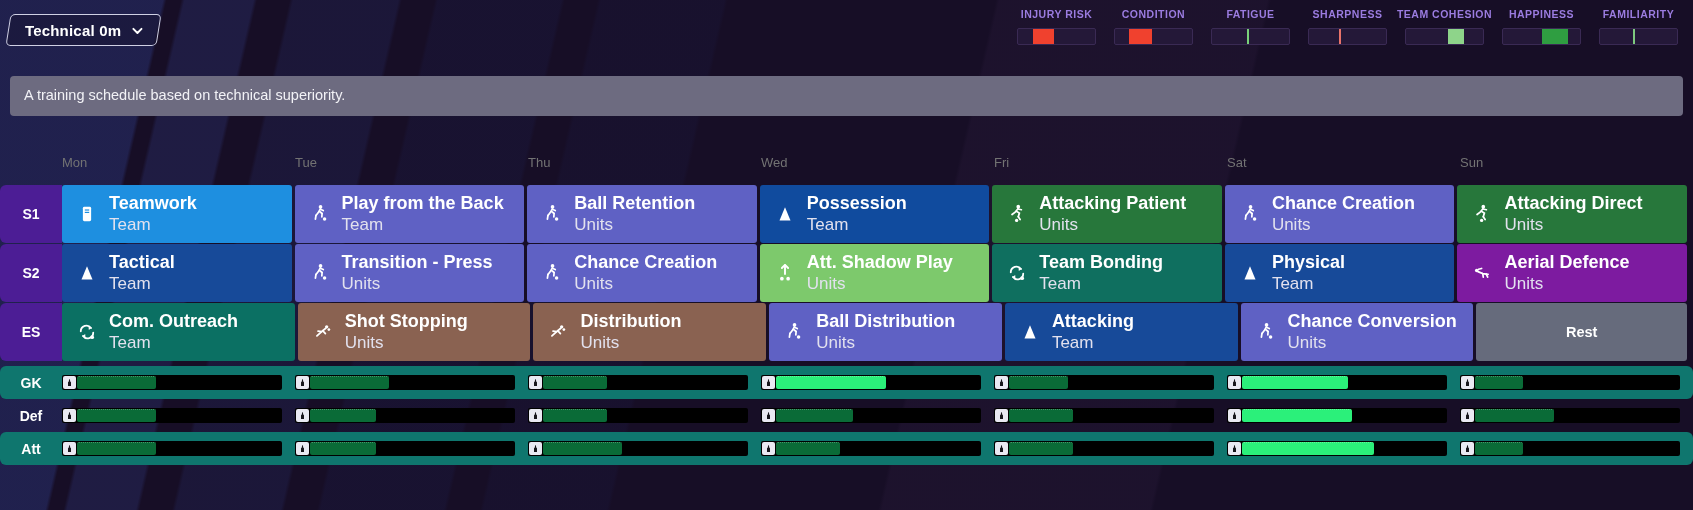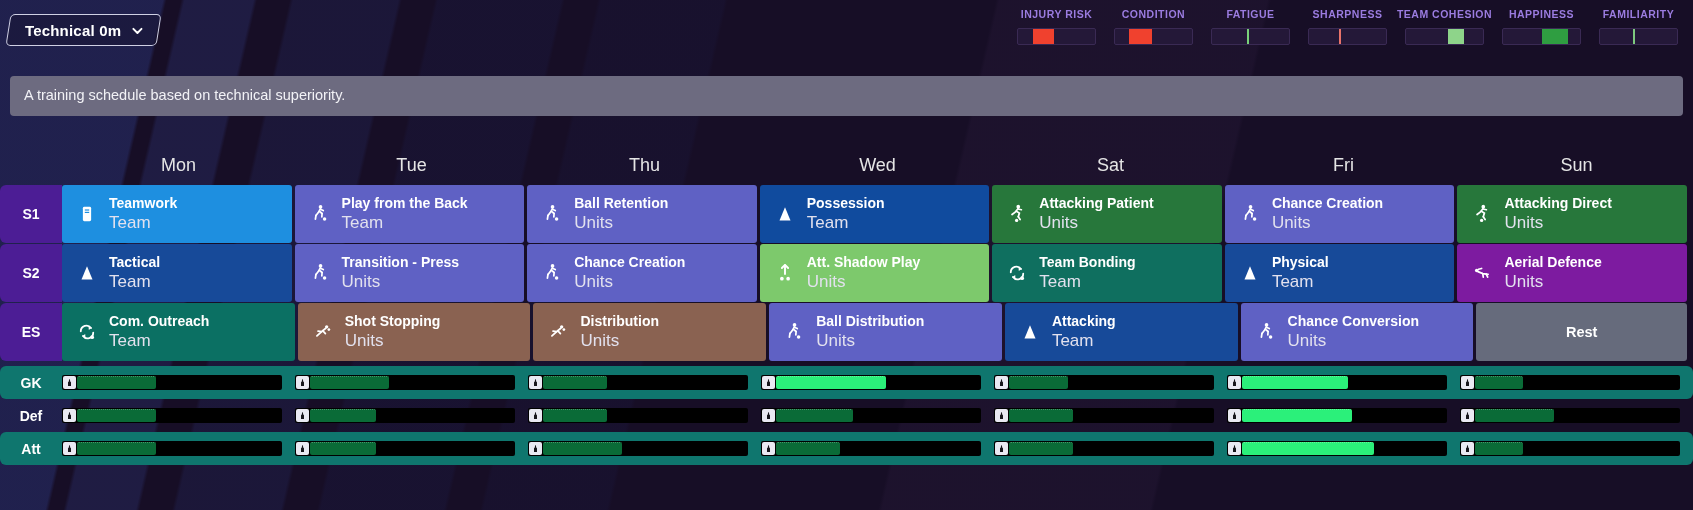--- a/index.html
+++ b/index.html
@@ -64,22 +64,22 @@
     color: #f2f2f6; font-size: 14.5px;
   }
 
   
   .dayrow {
     position: absolute; left: 0; top: 155px; width: 1693px; height: 28px;
     display: flex;
   }
   .rowlabelspacer { width: 62px; flex: none; }
   .daycell {
-    flex: 1 1 0; text-align: center;
-    color: #e5e5e5; font-size: 18px;
+    flex: 1 1 0; text-align: left;
+    color: #737373; font-size: 13px;
   }
 
   .grid { position: absolute; left: 0; top: 185px; width: 1693px; }
   .grow { display: flex; height: 58px; margin-bottom: 0; align-items: stretch; }
   .grow + .grow { margin-top: 1px; }
   .rowlabel {
     width: 62px; flex: none;
     display: flex; align-items: center; justify-content: center;
     color: #ffffff; font-size: 14px; font-weight: bold;
     background: #4c1d95; border-radius: 6px 0 0 6px;
@@ -89,21 +89,21 @@
     display: flex; align-items: center; gap: 9px;
     padding: 0 10px 0 12px;
     border-radius: 3px;
     overflow: hidden;
   }
   .session:last-child { margin-right: 6px; }
   .sicon { width: 26px; flex: none; display: flex; align-items: center; justify-content: center; }
   .sicon svg { display: block; }
   .stext { min-width: 0; }
   .sname {
-    color: #ffffff; font-size: 14px; font-weight: bold;
+    color: #ffffff; font-size: 18px; font-weight: bold;
     white-space: nowrap; overflow: hidden; text-overflow: ellipsis;
     line-height: 1.18;
   }
   .sunit { color: #e2e1ee; font-size: 17px; line-height: 1.25; }
   .session.rest { justify-content: center; padding: 0; }
   .session.rest .sname { font-size: 14.5px; }
 
   
   .intensity { position: absolute; left: 0; top: 366px; width: 1693px; }
   .irow { display: flex; align-items: center; height: 33px; }
@@ -191,22 +191,22 @@
 </div>
 
 <div class="desc">A training schedule based on technical superiority.</div>
 
 <div class="dayrow">
   <div class="rowlabelspacer"></div>
 <div class="daycell">Mon</div>
     <div class="daycell">Tue</div>
     <div class="daycell">Thu</div>
     <div class="daycell">Wed</div>
+    <div class="daycell">Fri</div>
     <div class="daycell">Sat</div>
-    <div class="daycell">Fri</div>
     <div class="daycell">Sun</div>
   </div>
 
 <div class="grid">
     <div class="grow">
       <div class="rowlabel">S1</div>
       <div class="session" style="background: rgb(30, 143, 224);">
         <span class="sicon">
           <svg width="22" height="22" viewBox="0 0 24 24">
             <rect x="7.5" y="4" width="9" height="16" rx="1.6" fill="#ffffff"></rect>

